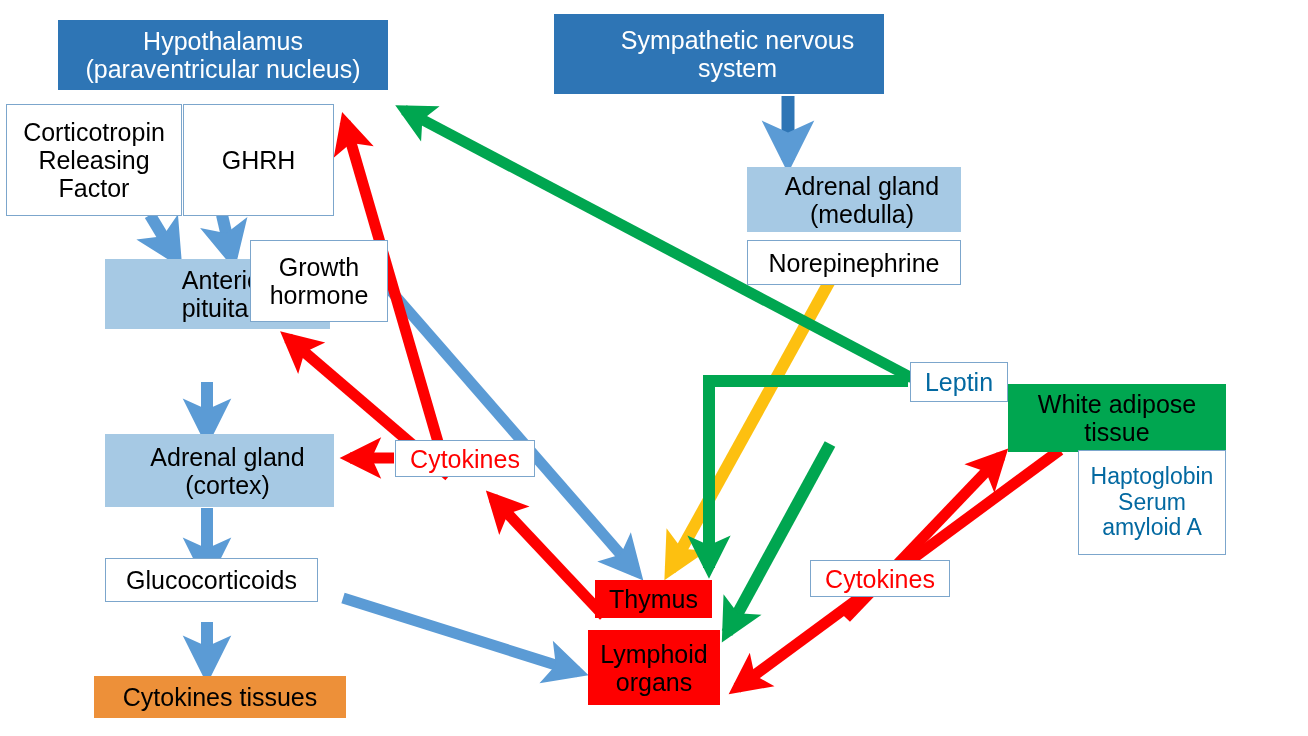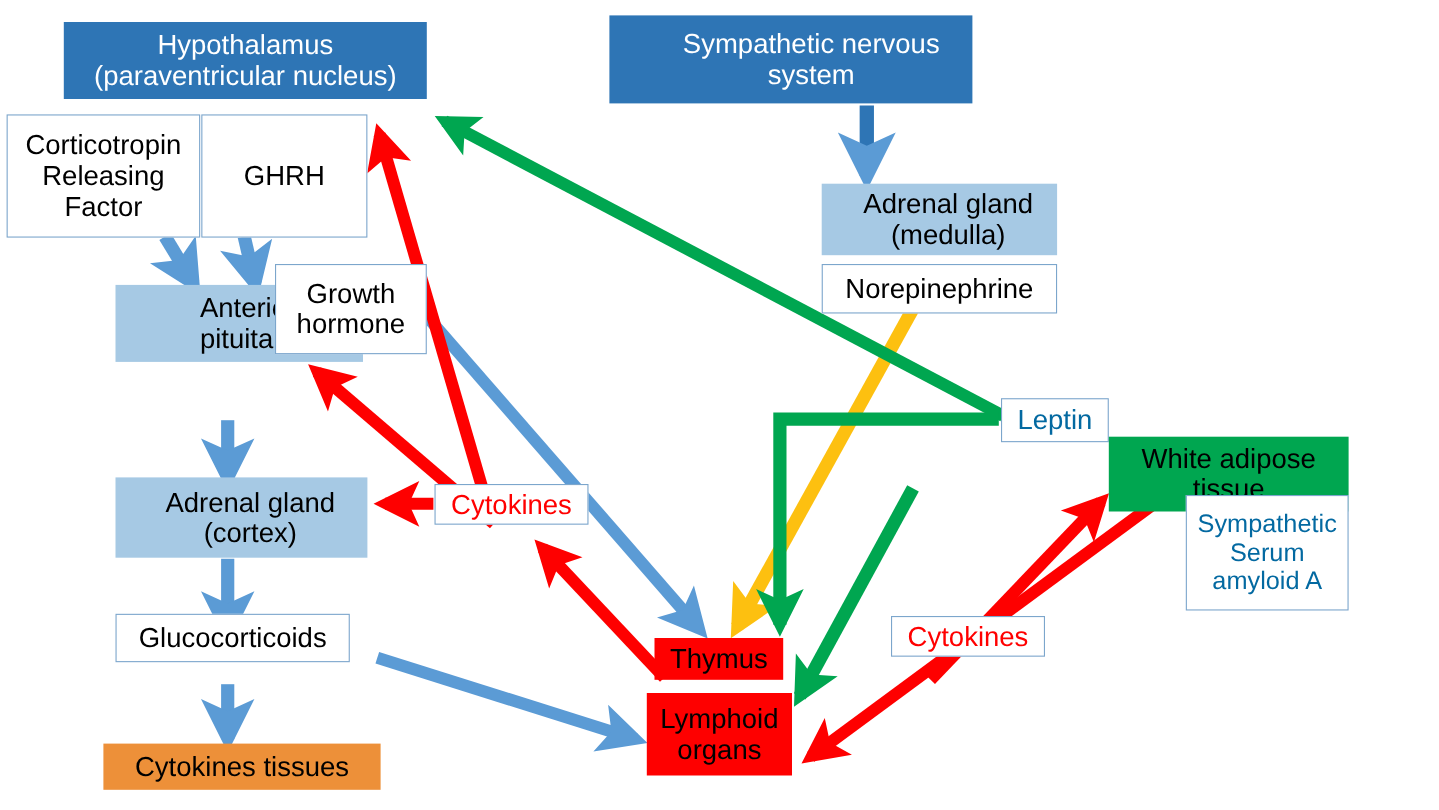--- a/index.html
+++ b/index.html
@@ -166,24 +166,24 @@
 
   <div class="node n-white" style="left:747px; top:240px; width:214px; height:45px; font-size:25px;">Norepinephrine</div>
 
   <div class="node n-white-red" style="left:395px; top:440px; width:140px; height:37px; font-size:25px;">Cytokines</div>
 
   <div class="node n-white-red" style="left:810px; top:560px; width:140px; height:37px; font-size:25px;">Cytokines</div>
 
   <div class="node n-white-green" style="left:910px; top:362px; width:98px; height:40px; font-size:25px;">Leptin</div>
 
 
-  <div class="node n-green" style="left:1008px; top:397px; width:218px; height:68px; font-size:25px;">White adipose
+  <div class="node n-green" style="left:1008px; top:384px; width:218px; height:68px; font-size:25px;">White adipose
 tissue</div>
 
-  <div class="node n-white-green" style="left:1078px; top:450px; width:148px; height:105px; font-size:23px;">Sympathetic
+  <div class="node n-white-green" style="left:1078px; top:450px; width:148px; height:105px; font-size:23px;">Haptoglobin
 Serum
 amyloid A</div>
 
   <div class="node n-red" style="left:595px; top:580px; width:117px; height:38px; font-size:25px;">Thymus</div>
 
   <div class="node n-red" style="left:588px; top:630px; width:132px; height:75px; font-size:25px;">Lymphoid
 organs</div>
 
 </div>
 

